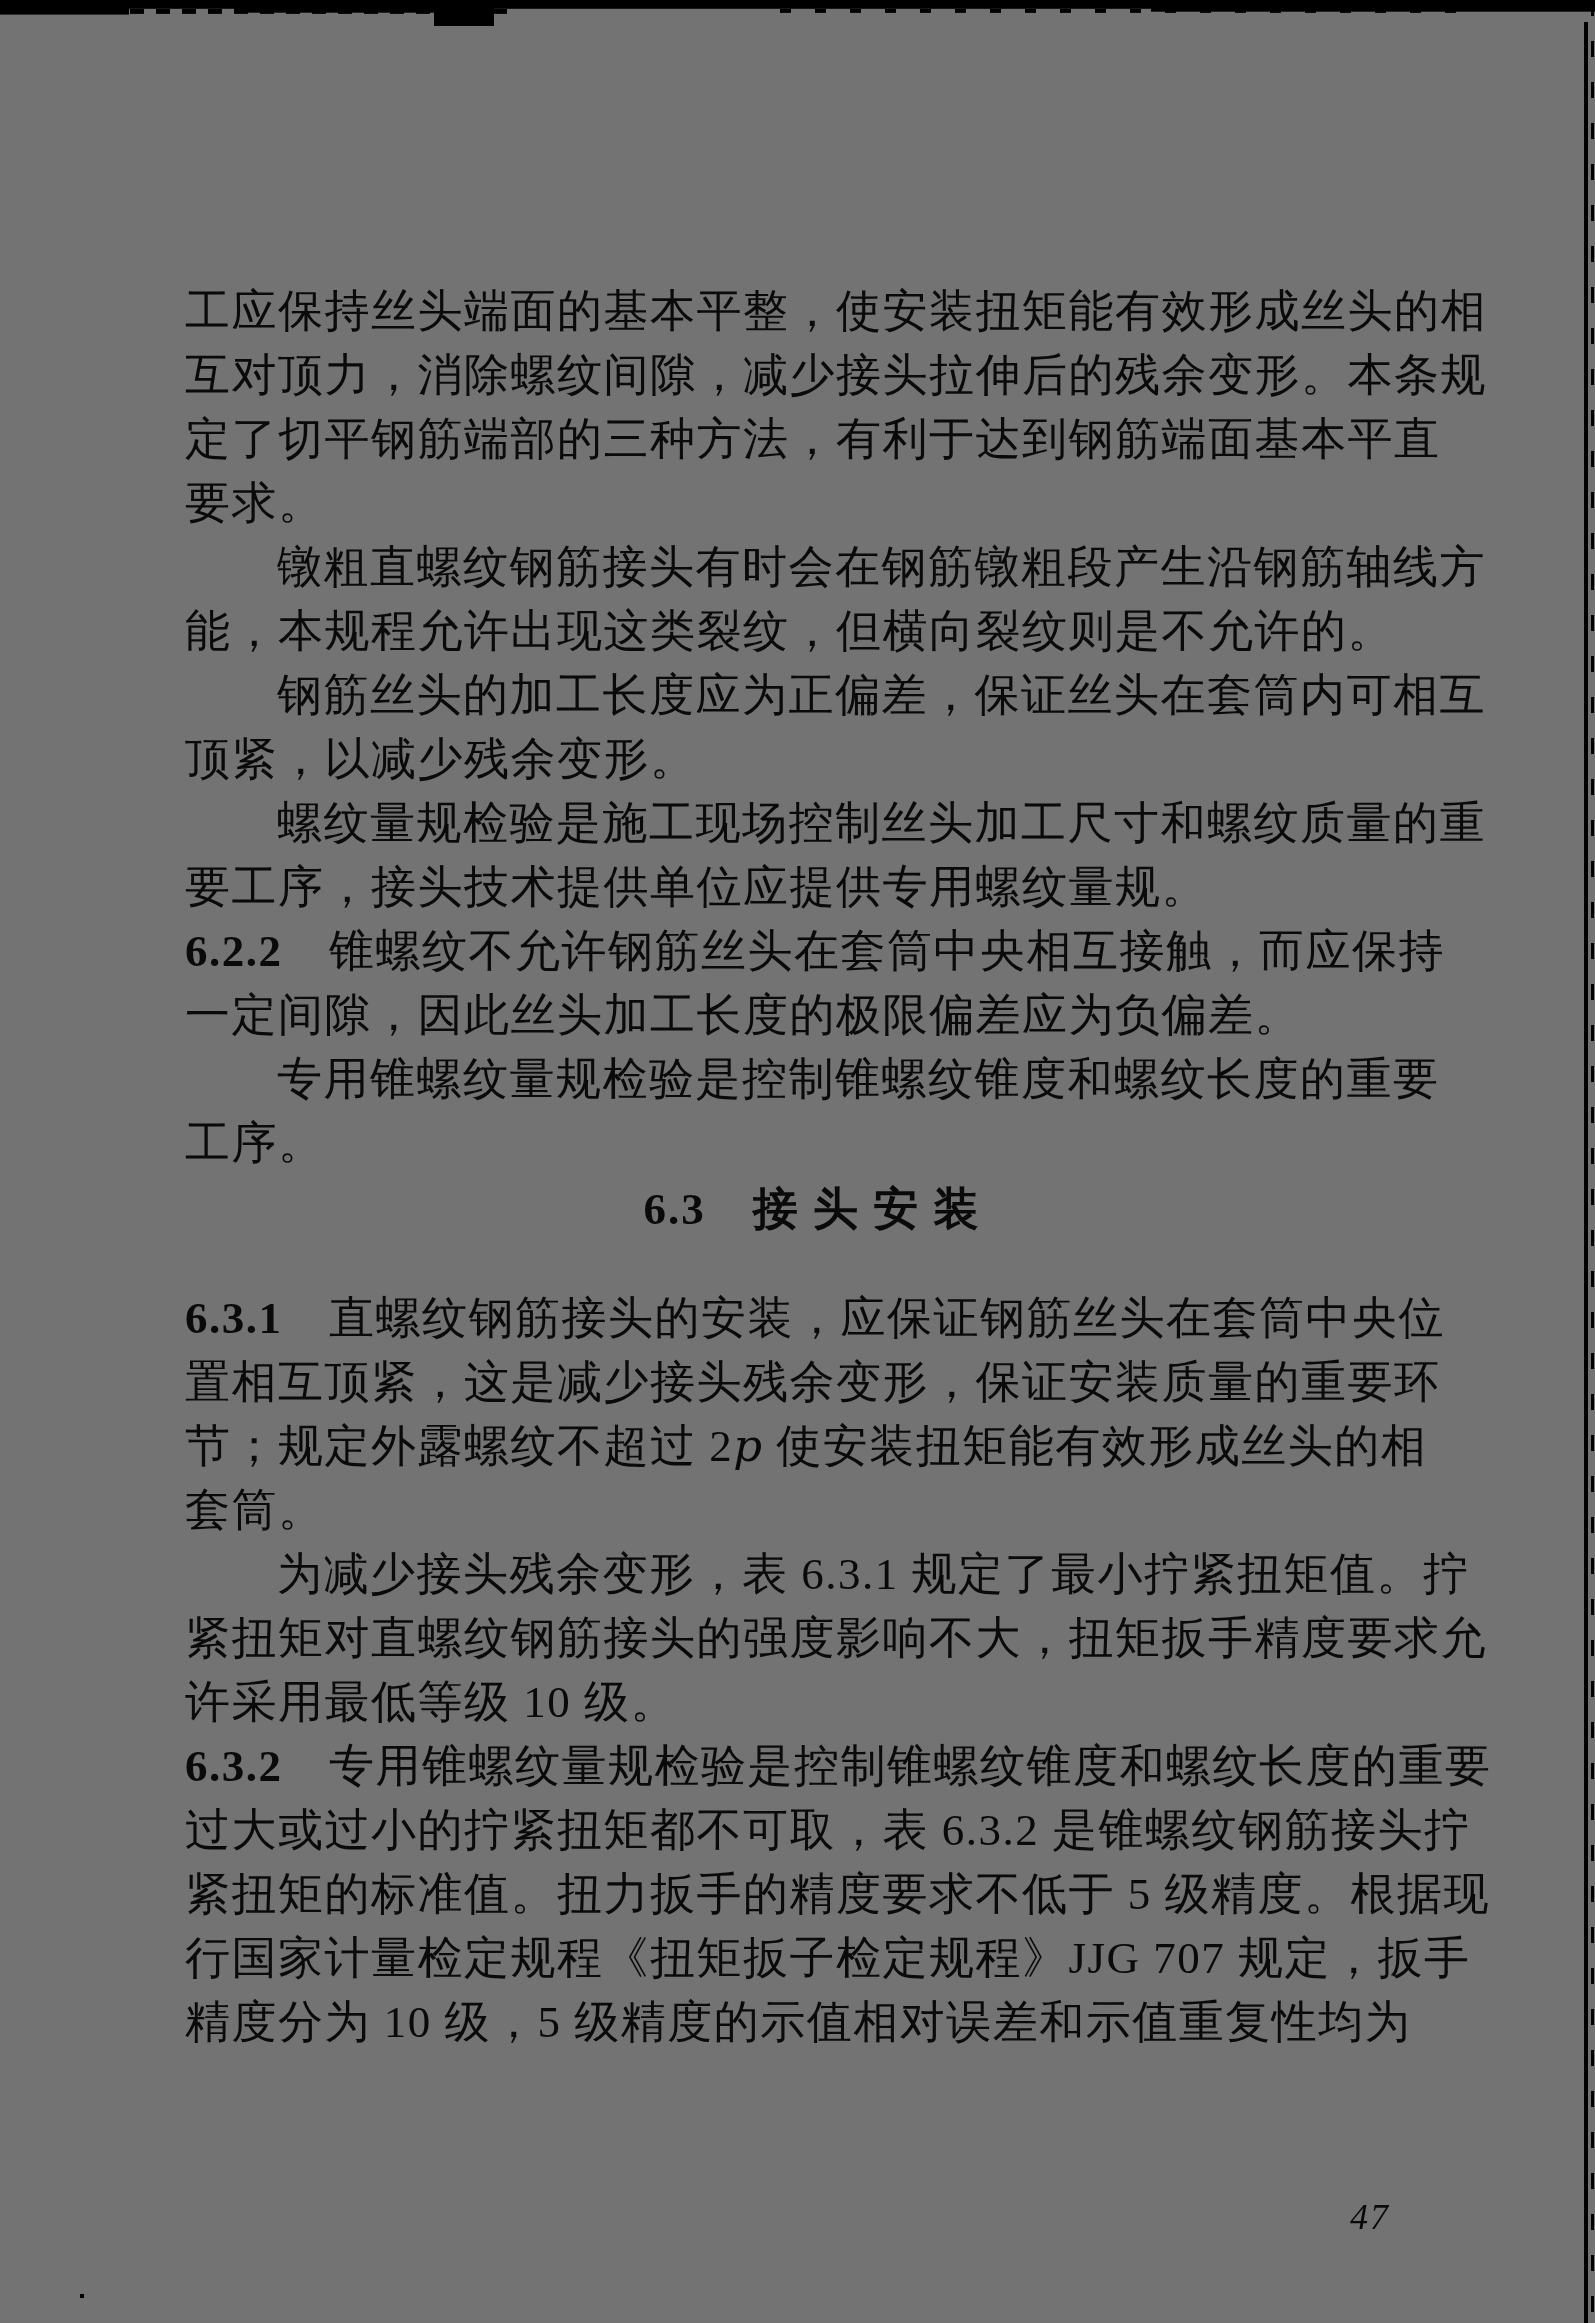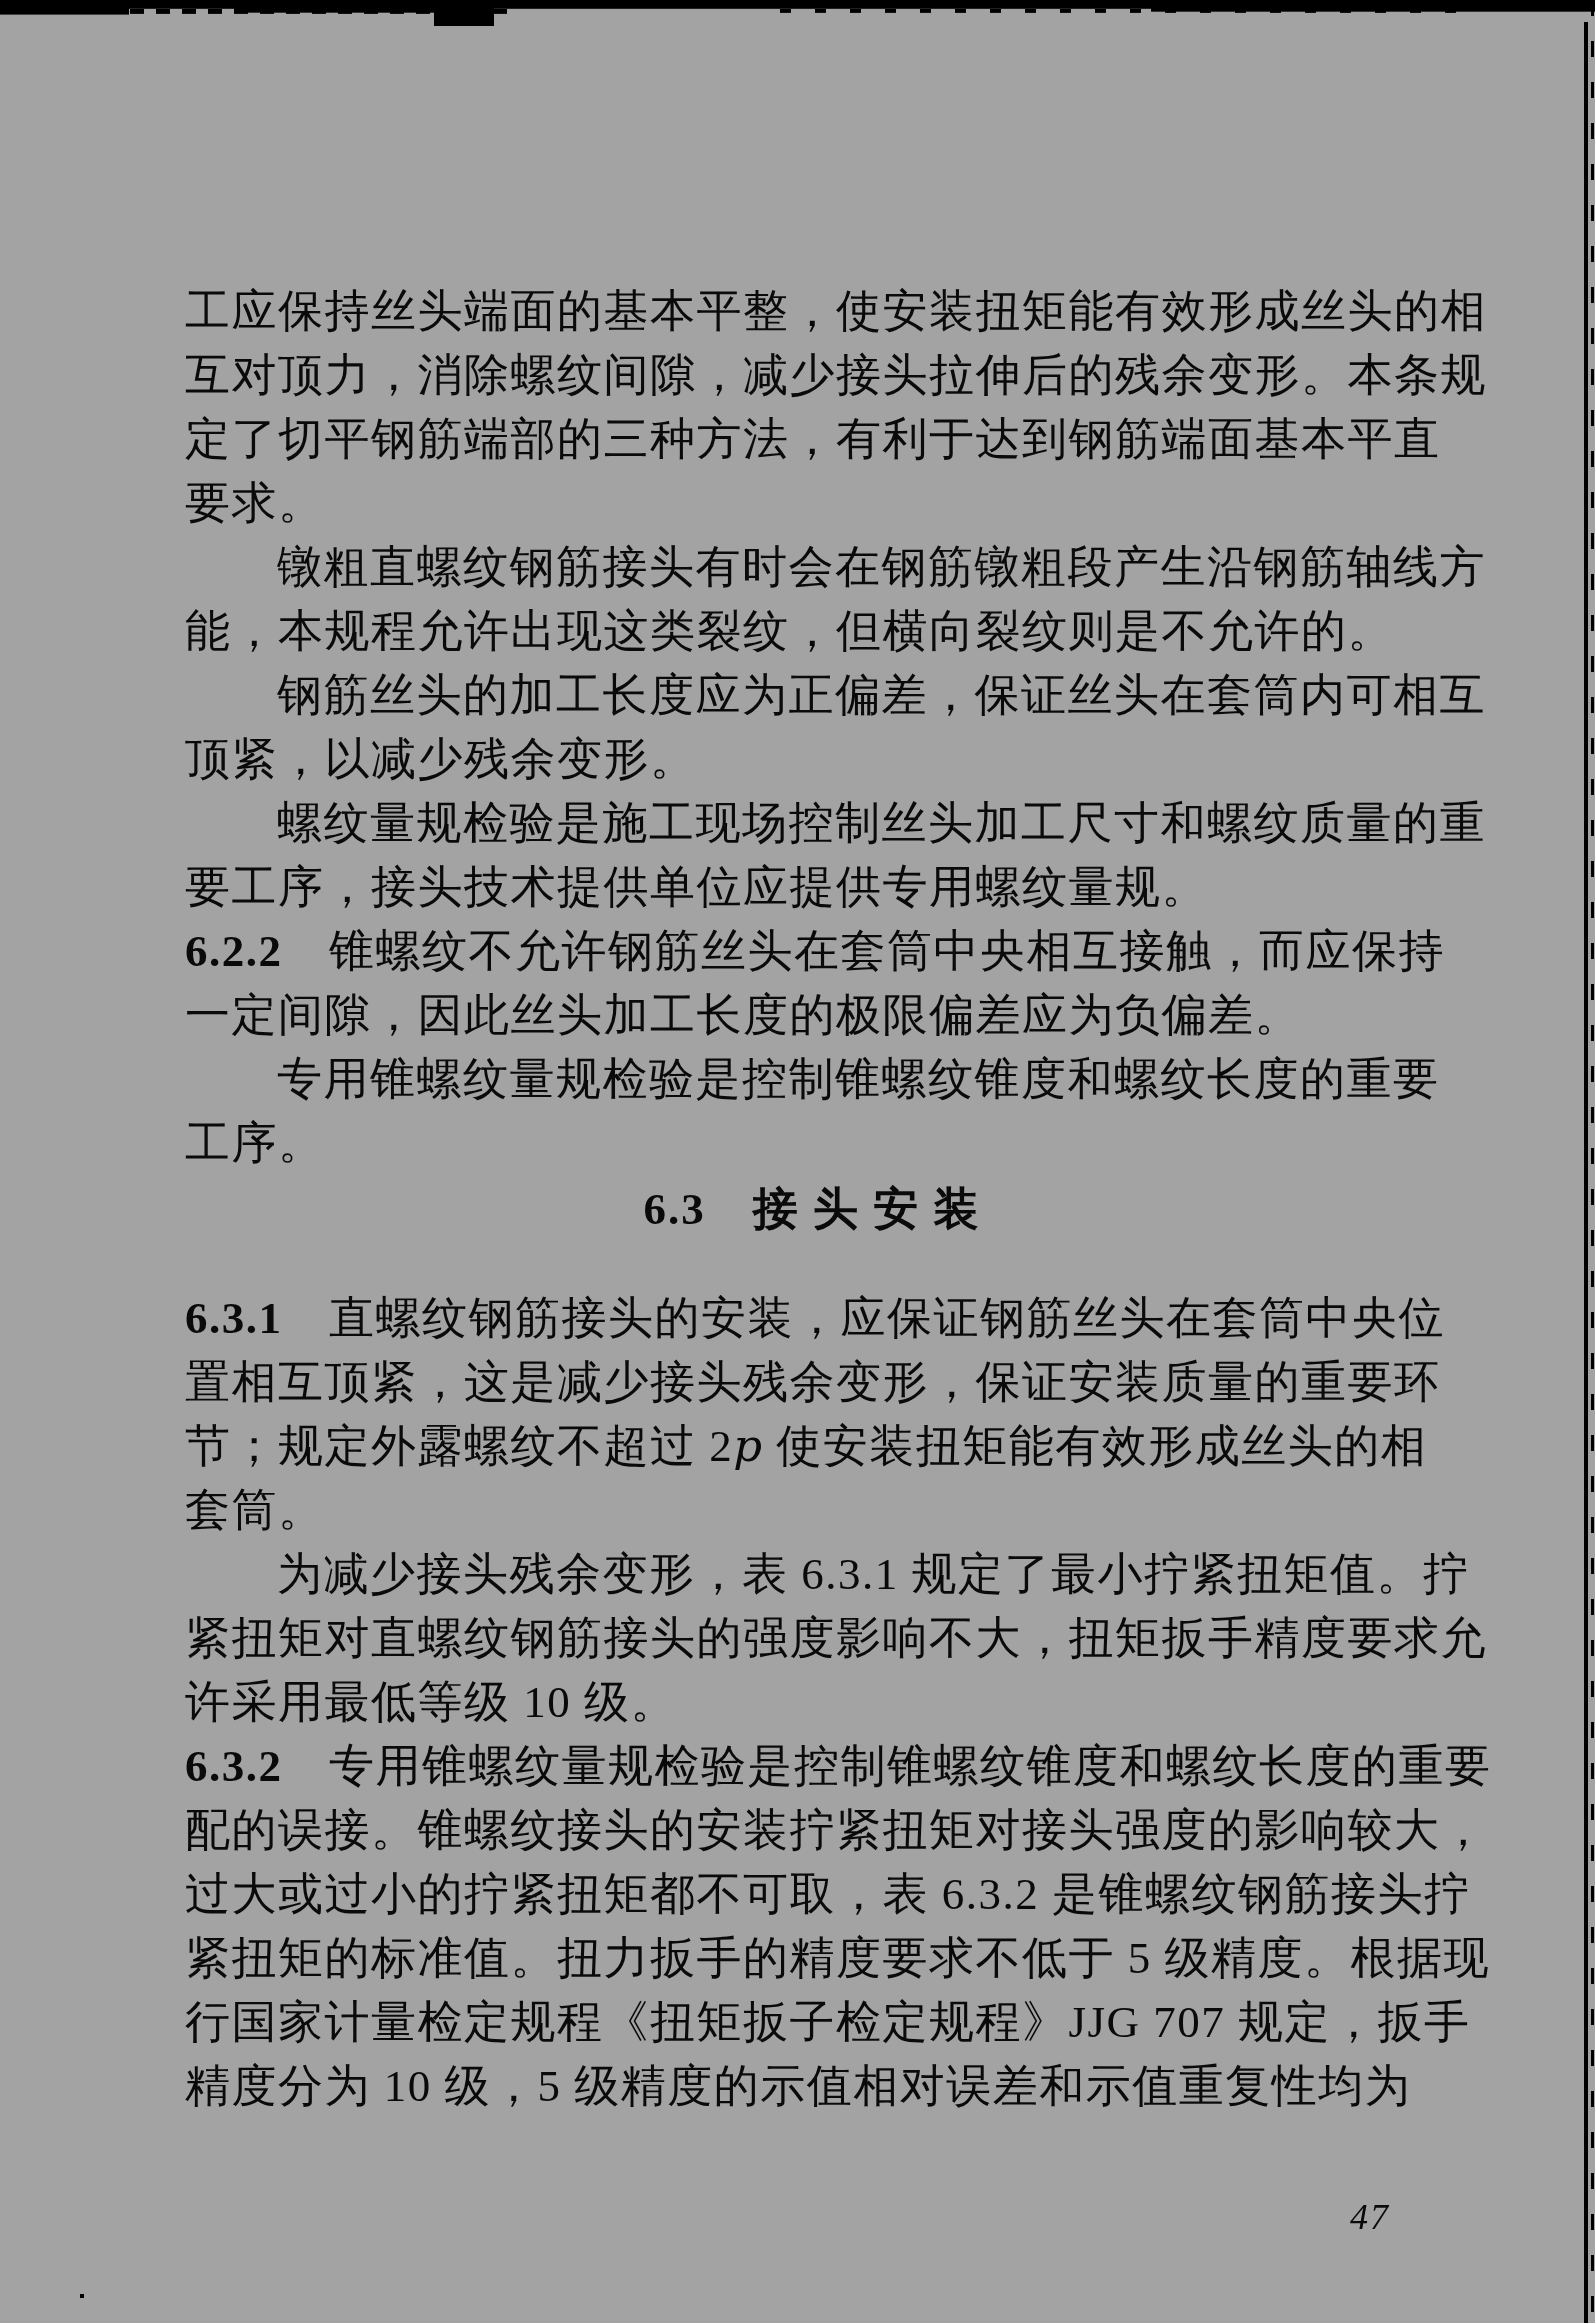--- a/index.html
+++ b/index.html
@@ -1,19 +1,19 @@
 <!DOCTYPE html>
 <html><head>
 <meta charset="utf-8">
 <style>
   html,body{margin:0;padding:0;background:#e8e8e8;}
   .page{
     position:relative;
     width:1596px;height:2323px;
-    background:#a3a3a3;
+    background:#737373;
     overflow:hidden;
     font-family:"Liberation Serif","DejaVu Serif",serif;
     color:#0a0a0a;
   }
   
   .scan-band-top{
     position:absolute;top:0;left:0;width:1596px;height:33px;
     background:
       linear-gradient(#000,#000) 0 0/1596px 8.8px no-repeat,
       linear-gradient(#000,#000) 0 0/129px 14.6px no-repeat,
@@ -76,21 +76,20 @@
       <div class="line"><span>工序。</span></div>
       <div class="line heading"><span class="b">6.3　接 头 安 装</span></div>
       <div class="line"><span class="b">6.3.1</span><span>　直螺纹钢筋接头的安装，应保证钢筋丝头在套筒中央位</span></div>
       <div class="line"><span>置相互顶紧，这是减少接头残余变形，保证安装质量的重要环</span></div>
       <div class="line"><span>节；规定外露螺纹不超过 2</span><span class="i">p</span><span> 使安装扭矩能有效形成丝头的相</span></div>
       <div class="line"><span>套筒。</span></div>
       <div class="line indent"><span>为减少接头残余变形，表 6.3.1 规定了最小拧紧扭矩值。拧</span></div>
       <div class="line"><span>紧扭矩对直螺纹钢筋接头的强度影响不大，扭矩扳手精度要求允</span></div>
       <div class="line"><span>许采用最低等级 10 级。</span></div>
       <div class="line"><span class="b">6.3.2</span><span>　专用锥螺纹量规检验是控制锥螺纹锥度和螺纹长度的重要</span></div>
-      <div class="line"><span>配的误接。锥螺纹接头的安装拧紧扭矩对接头强度的影响较大，</span></div>
       <div class="line"><span>过大或过小的拧紧扭矩都不可取，表 6.3.2 是锥螺纹钢筋接头拧</span></div>
       <div class="line"><span>紧扭矩的标准值。扭力扳手的精度要求不低于 5 级精度。根据现</span></div>
       <div class="line"><span>行国家计量检定规程《扭矩扳子检定规程》JJG 707 规定，扳手</span></div>
       <div class="line"><span>精度分为 10 级，5 级精度的示值相对误差和示值重复性均为</span></div>
     </div>
   <div class="page-number">47</div>
   <div class="scan-dot"></div>
 </div>
 
 

